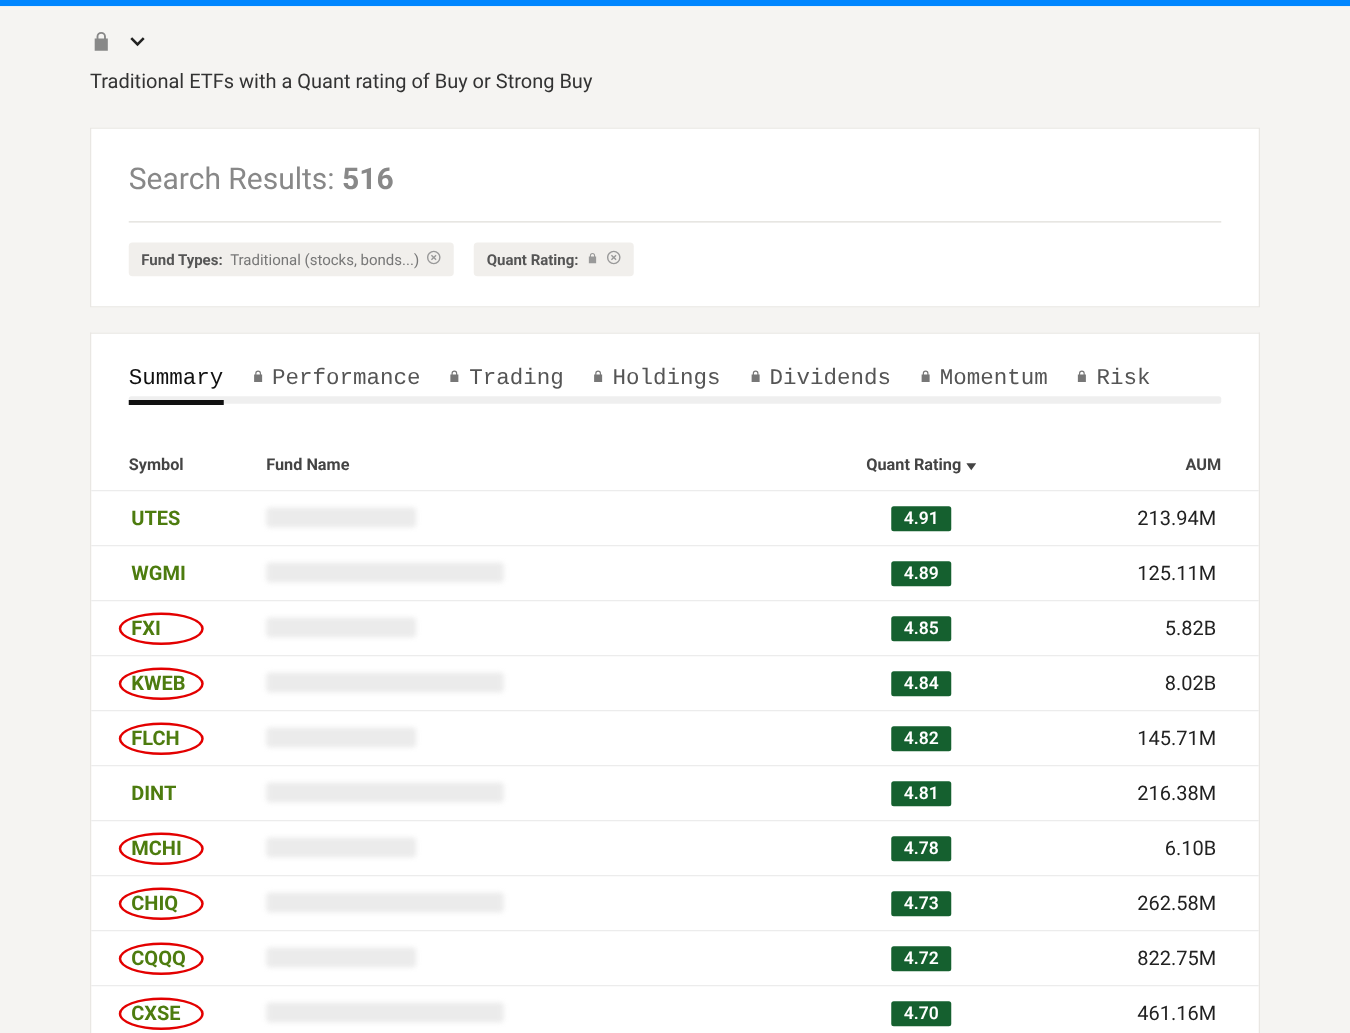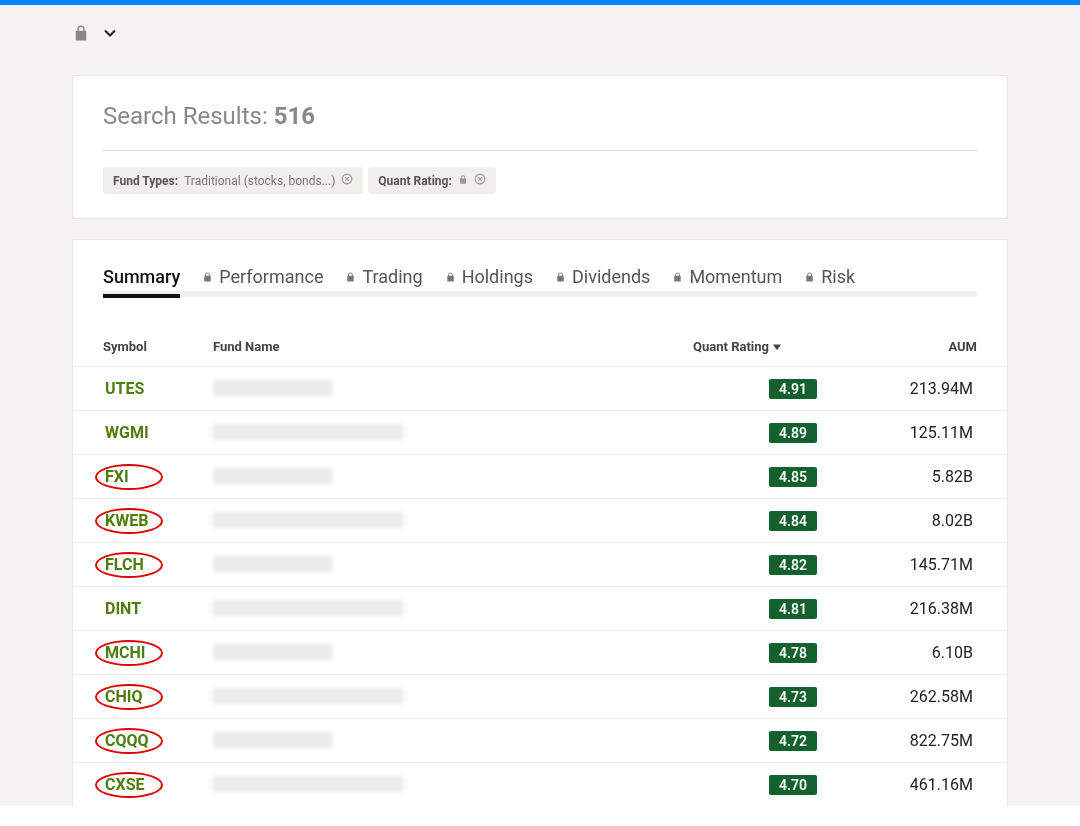--- a/index.html
+++ b/index.html
@@ -9,45 +9,45 @@
   .header { padding: 18px 72px 6px 72px; }
   .title-row { display: flex; align-items: center; gap: 10px; }
   .title { font-size: 32px; font-weight: 700; color:#1a1a1a; }
   .sub { font-size: 16px; color:#333; margin-top: 8px; }
   .lock-svg { width:18px; height:20px; fill:#888; }
   .chev-svg { width:20px; height:20px; stroke:#222; fill:none; stroke-width:2.5; }
   .card { background:#fff; margin: 22px 72px 20px 72px; padding: 26px 30px 24px 30px; border:1px solid #e9e7e3; }
   .results-line { font-size:24px; color:#888; font-weight:400; padding-bottom:20px; }
   .results-line .count { color:#888; font-weight:700; }
   .hr { border:none; border-top:1px solid #e0ded9; margin-bottom:16px; }
-  .chips { display:flex; gap:5px; }
+  .chips { display:flex; gap:16px; }
   .chip { display:flex; align-items:center; gap:6px; background:#f1efec; border-radius:3px; padding:6px 10px; font-size:12px; color:#666; cursor:pointer; }
   .chip .lbl { font-weight:700; color:#555; }
   .chip .val { color:#777; }
   .chip .x-svg { width:12px; height:12px; stroke:#999; fill:none; stroke-width:1.5; }
   .chip .mini-lock { width:10px; height:11px; fill:#999; }
   .table-card { background:#fff; margin: 0 72px 0 72px; padding: 24px 0 0 0; border:1px solid #e9e7e3; border-bottom:none; }
   .tabs { display:flex; align-items:center; gap:22px; padding:0 30px 0 30px; position:relative; }
   .tabs::after { content:""; position:absolute; left:30px; right:30px; bottom:-2px; height:6px; background:#1a1a1a; opacity:.07; border-radius:2px; }
-  .tab { display:flex; align-items:flex-start; gap:6px; font-size:18px; color:#555; padding:2px 0 8px 0; cursor:pointer; position:relative; }
+  .tab { display:flex; align-items:flex-start; gap:6px; font-size:18px; color:#555; padding:2px 0 8px 0; cursor:pointer; position:relative;font-family:Liberation Mono, monospace; }
   .tab.active { color:#111; font-weight:500; }
   .tab.active::after { content:""; position:absolute; left:0; right:0; bottom:-3px; height:4px; background:#111; z-index:2; }
   .tab .mini-lock2 { width:11px; height:12px; fill:#777; }
   .thead, .trow { display:grid; grid-template-columns: 110px 1fr 160px 160px; align-items:center; padding: 0 30px; }
   .thead { margin-top: 44px; font-size:13px; font-weight:700; color:#444; padding-bottom:12px;}
   .thead .qr { text-align:center; display:flex; align-items:center; justify-content:center; gap:4px; cursor:pointer; }
   .thead .aum { text-align:right; }
   .caret-dn { width:8px; height:8px; fill:#444; }
   .trow { height:44px; border-top:1px solid #ececec; }
   .sym { font-weight:700; color:#0a5ad0; font-size:16px; position:relative; padding-left:2px;}
   .sym a { color:#4d7c0f; text-decoration:none; }
   .sym .ellipse { position:absolute; left:-8px; top:-3px; width:68px; height:26px; border:2px solid #e30000; border-radius:50%; pointer-events:none; }
   .fnwrap { position:relative; height:18px; }
   .fund-blur { position:absolute; left:0; top:0; height:16px; background:#e9e9e9; border-radius:3px; filter: blur(2px); opacity:.9; }
-  .qcell { text-align:right; }
+  .qcell { text-align:center; }
   .qbadge { display:inline-block; background:#15602f; color:#fff; font-weight:600; font-size:14px; padding:2px 10px; border-radius:2px; min-width:48px; }
   .acell { text-align:right; font-size:16px; color:#222; padding-right:4px; }
 </style>
 </head>
 <body>
 
 <div class="page-border-top"></div>
 
 <div class="outer">
 
@@ -57,20 +57,21 @@
         <svg class="lock-svg" viewBox="0 0 24 24">
             <path d="M17 9V7a5 5 0 0 0-10 0v2H5v13h14V9h-2zm-8 0V7a3 3 0 0 1 6 0v2H9z"></path>
           </svg>
       </span>
       <span style="cursor:pointer;">
         <svg class="chev-svg" viewBox="0 0 24 24">
             <polyline points="6 9 12 15 18 9"></polyline>
           </svg>
       </span>
     </div>
+    <div class="sub">Traditional ETFs with a Quant rating of Buy or Strong Buy</div>
   </div>
 
   <div class="card">
     <div class="results-line">
       <span>Search Results: </span><span class="count">516</span>
     </div>
     <hr class="hr">
     <div class="chips" id="chips">
         <div class="chip">
           <span class="lbl">Fund Types:</span>

